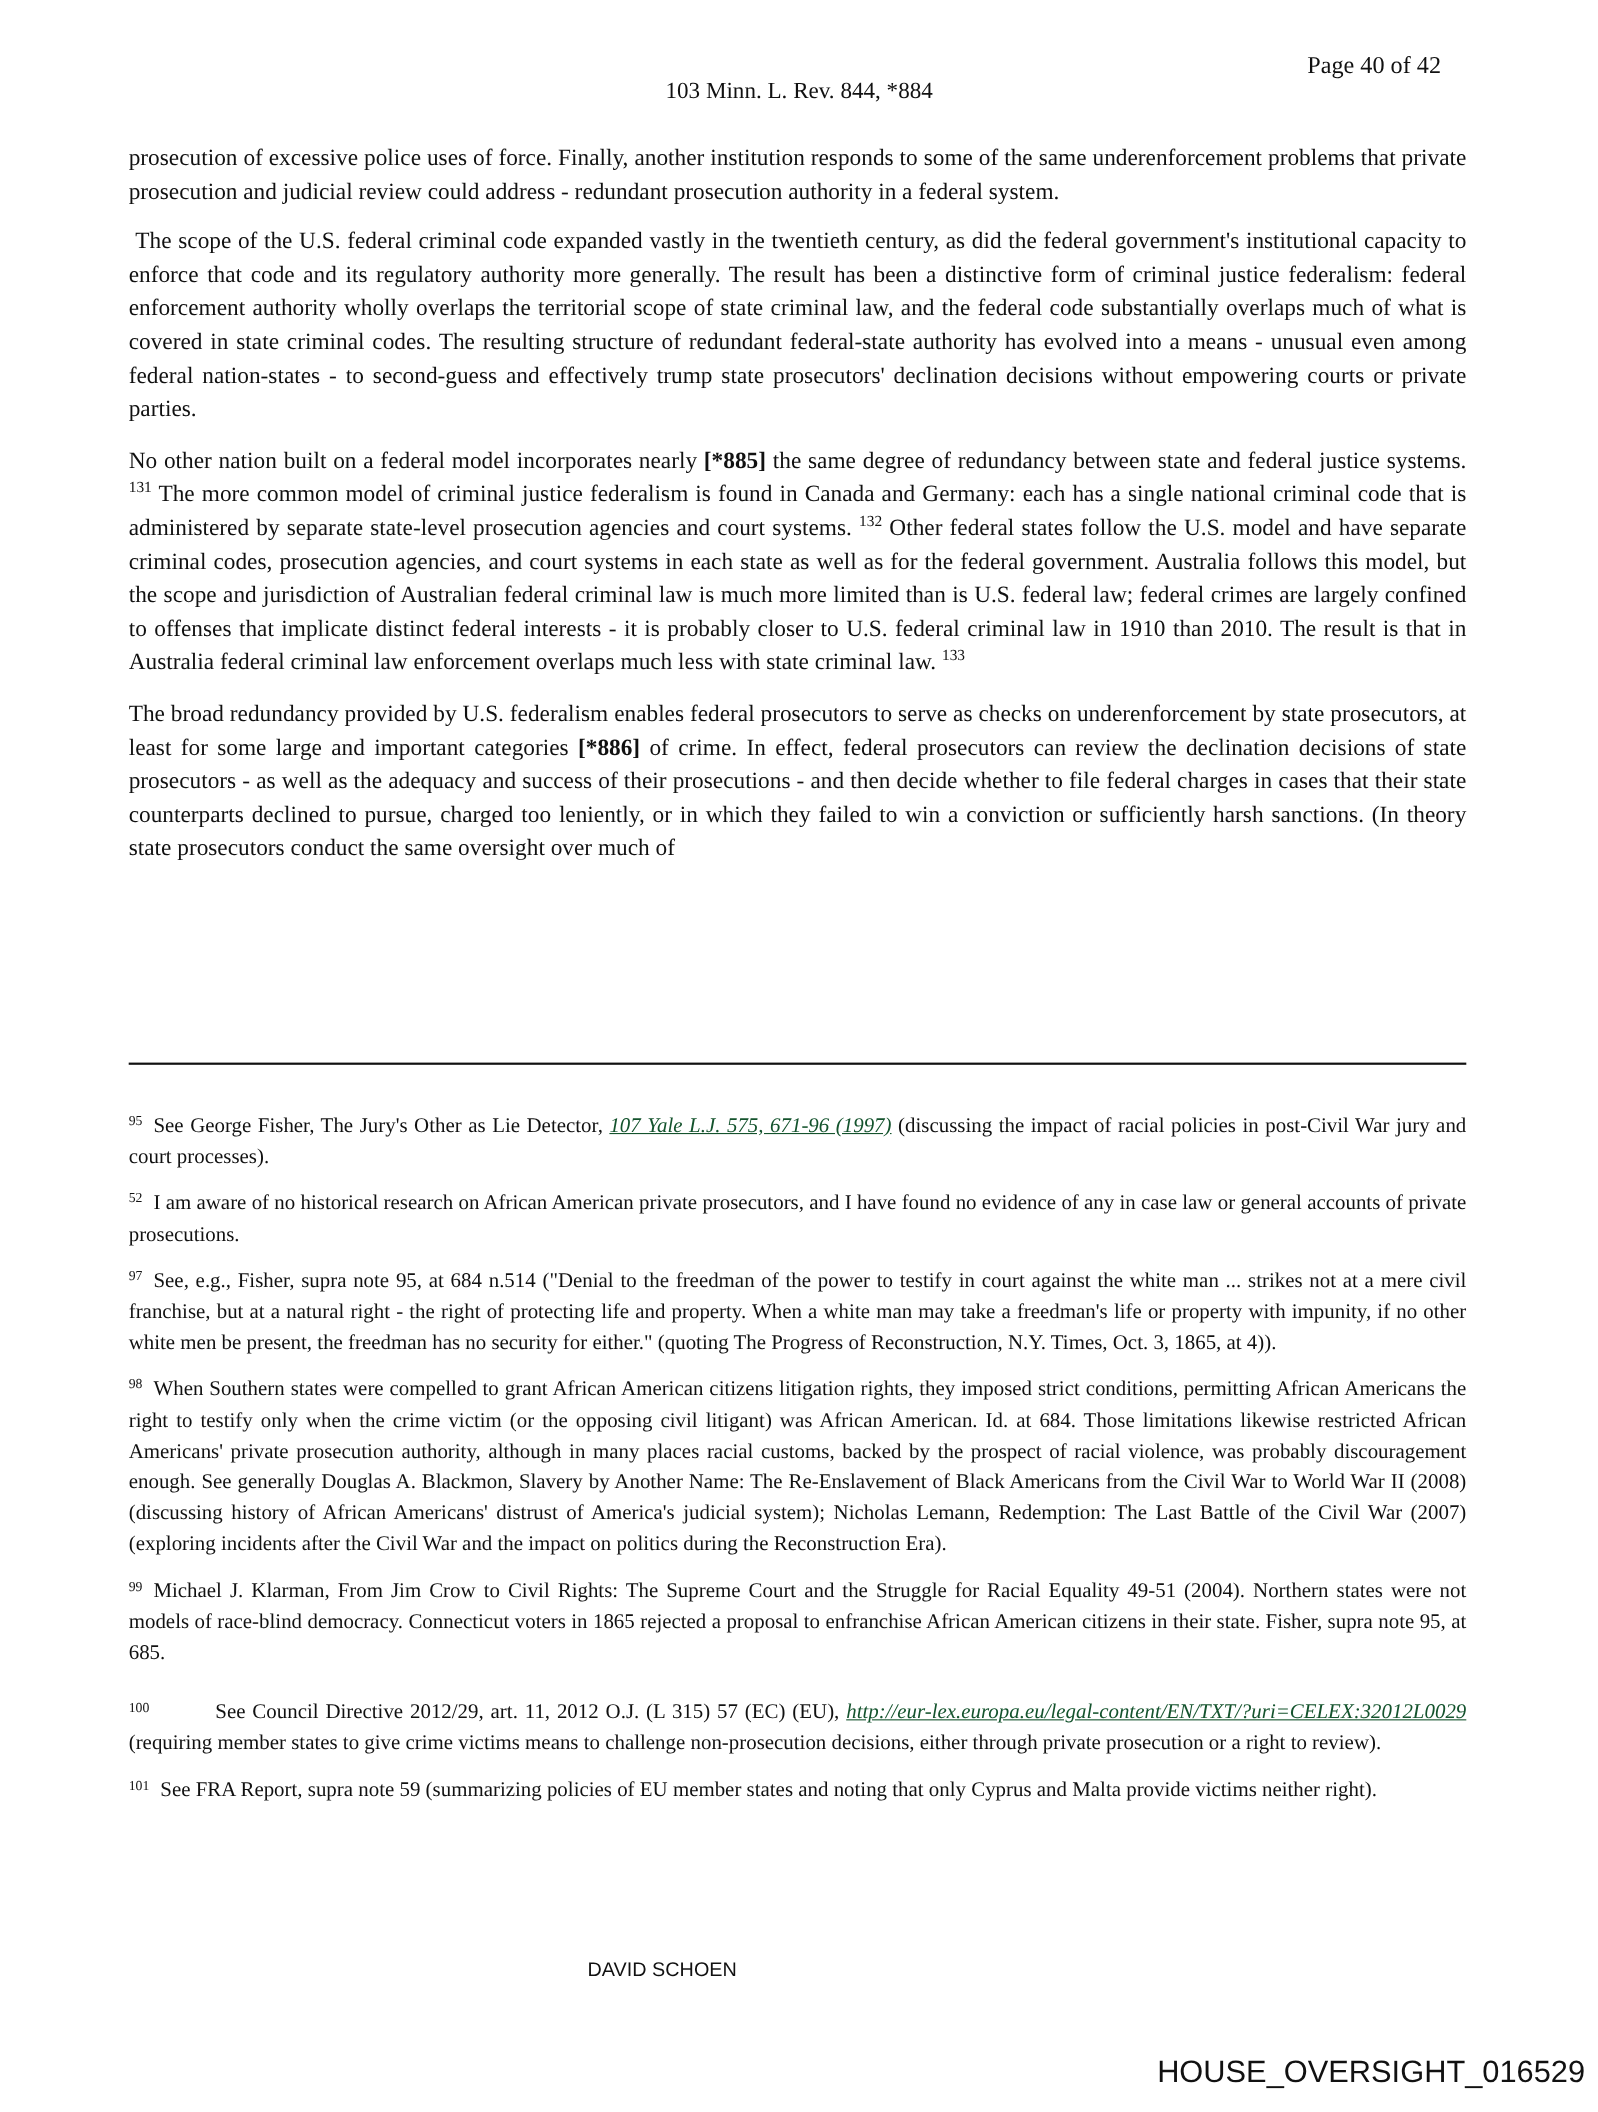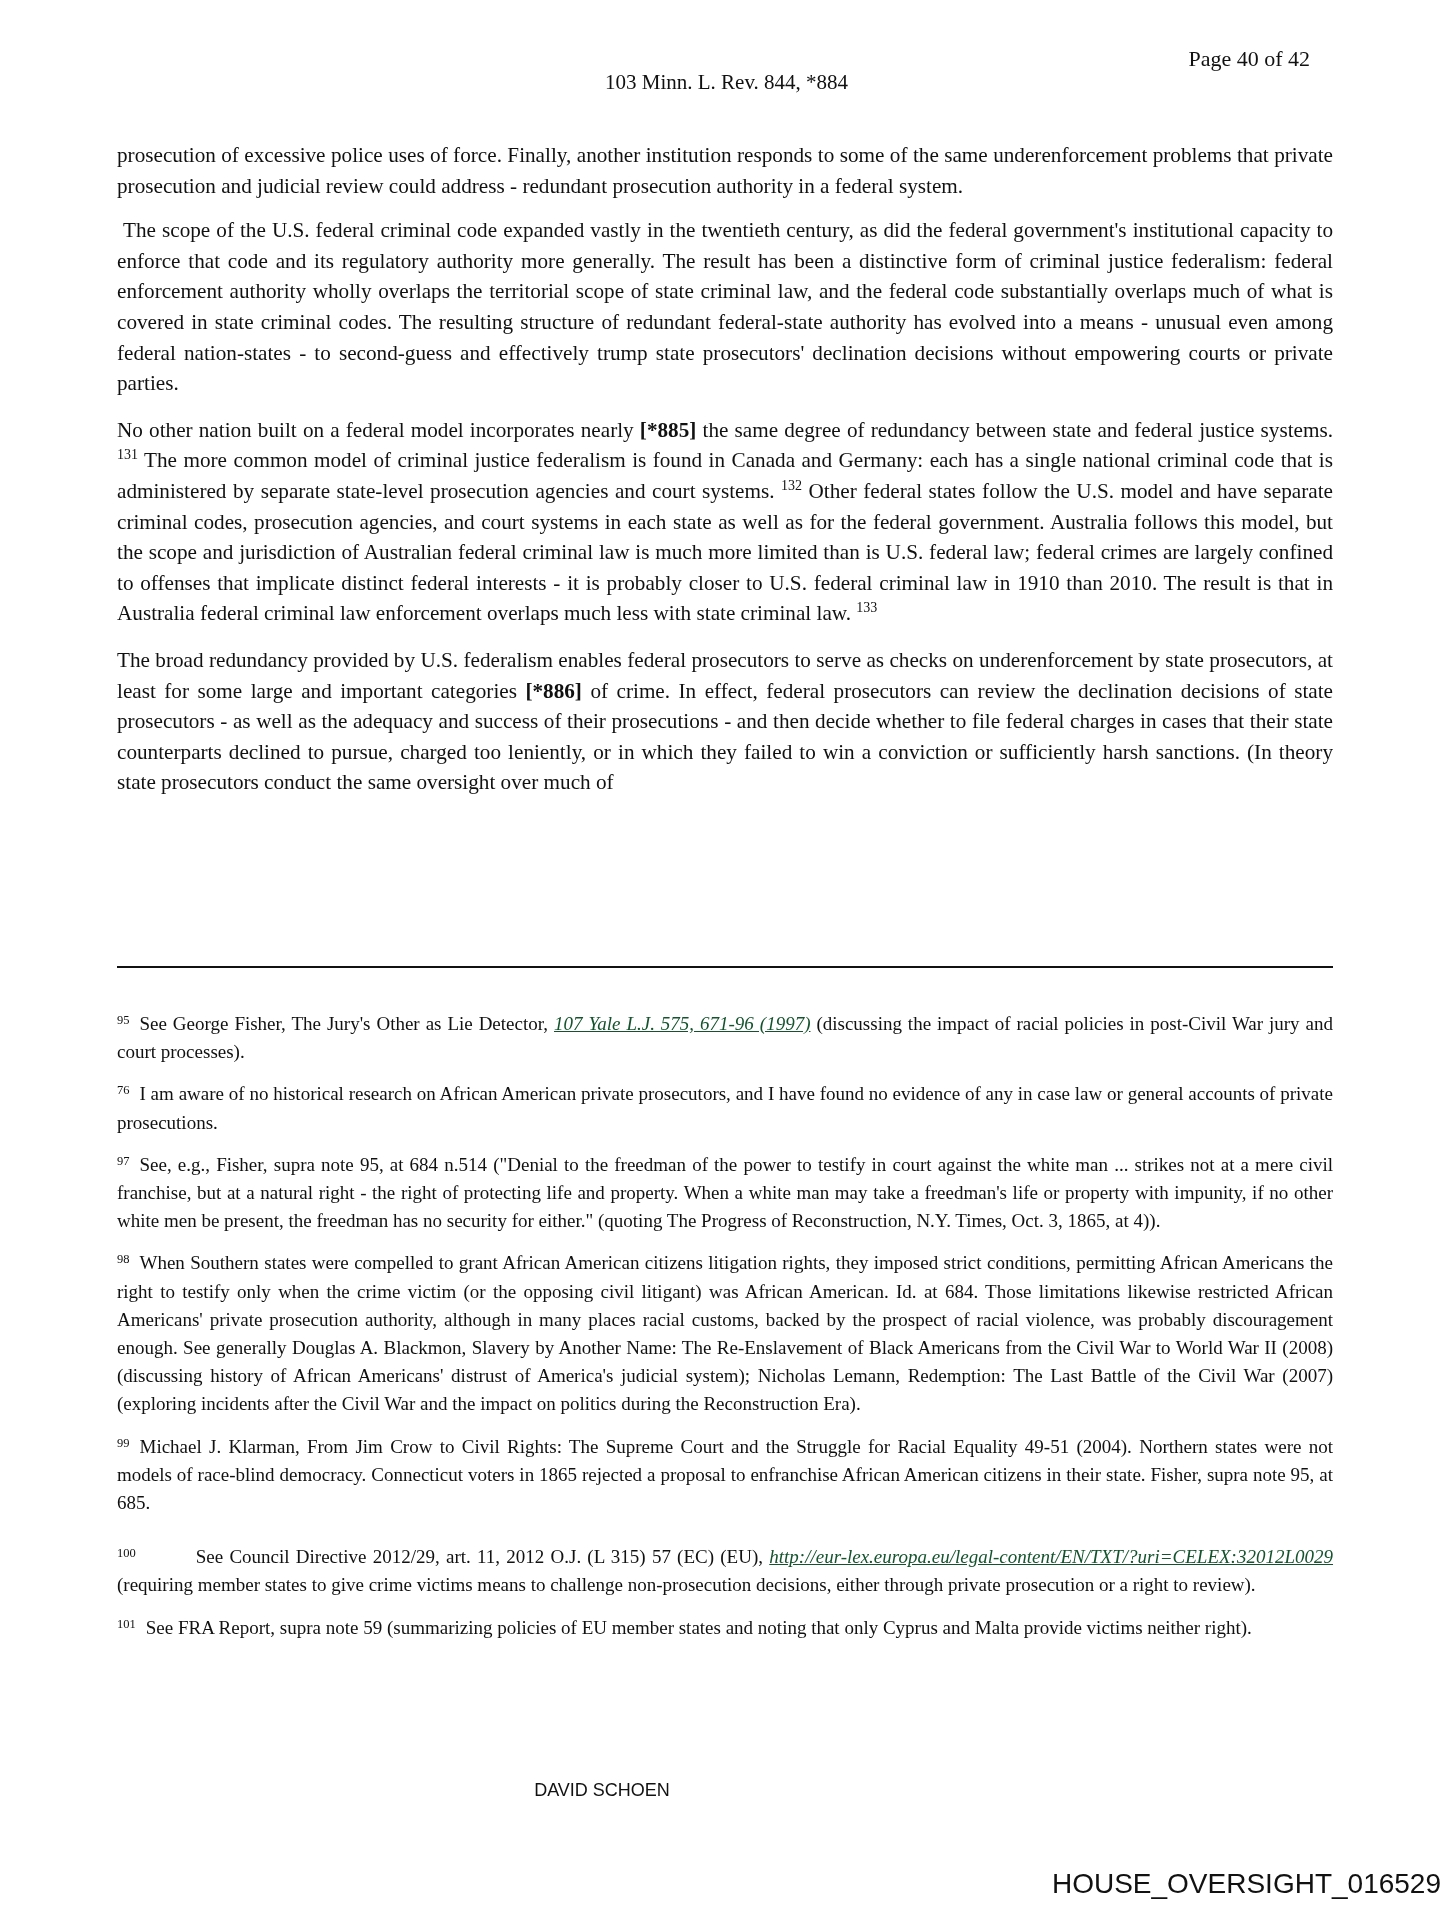--- a/index.html
+++ b/index.html
@@ -9,21 +9,21 @@
     }
     .page-num {
       position: absolute; top: 46px; left: 1170px; width: 140px;
       font-size: 22px; text-align: right;
     }
     .citation {
       position: absolute; top: 70px; left: 0; width: 1453px; text-align: center;
       font-size: 21px;
     }
     .content {
-      position: absolute; left: 117px; top: 140px; width: 1216px;
+      position: absolute; left: 117px; top: 128px; width: 1216px;
     }
     .body-p {
       font-size: 21.2px; line-height: 30.6px; margin: 0 0 16px 0;
       text-align: justify; text-justify: inter-word;
     }
     .body-p.first { margin-bottom: 14px; }
     .section-heading {
       font-size: 21.2px; line-height: 30.6px; margin: 0 0 16px 0;
     }
     .pin { font-weight: bold; }
@@ -68,21 +68,21 @@
   <p class="body-p"><span>No other nation built on a federal model incorporates nearly </span><span class="pin">[*885]</span><span> the same degree of redundancy between state and federal justice systems. </span><sup class="fnref">131</sup><span> The more common model of criminal justice federalism is found in Canada and Germany: each has a single national criminal code that is administered by separate state-level prosecution agencies and court systems. </span><sup class="fnref">132</sup><span> Other federal states follow the U.S. model and have separate criminal codes, prosecution agencies, and court systems in each state as well as for the federal government. Australia follows this model, but the scope and jurisdiction of Australian federal criminal law is much more limited than is U.S. federal law; federal crimes are largely confined to offenses that implicate distinct federal interests - it is probably closer to U.S. federal criminal law in 1910 than 2010. The result is that in Australia federal criminal law enforcement overlaps much less with state criminal law. </span><sup class="fnref">133</sup></p>
 
   <p class="body-p"><span>The broad redundancy provided by U.S. federalism enables federal prosecutors to serve as checks on underenforcement by state prosecutors, at least for some large and important categories </span><span class="pin">[*886]</span><span> of crime. In effect, federal prosecutors can review the declination decisions of state prosecutors - as well as the adequacy and success of their prosecutions - and then decide whether to file federal charges in cases that their state counterparts declined to pursue, charged too leniently, or in which they failed to win a conviction or sufficiently harsh sanctions. (In theory state prosecutors conduct the same oversight over much of</span></p>
 </div>
 
 <div class="rule"></div>
 
 <div class="footnotes">
   <p class="fn"><span class="fn-num">95</span><span>See George Fisher, The Jury's Other as Lie Detector, </span><a class="cite-link">107 Yale L.J. 575, 671-96 (1997)</a><span> (discussing the impact of racial policies in post-Civil War jury and court processes).</span></p>
 
-  <p class="fn"><span class="fn-num">76</span><span>I am aware of no historical research on African American private prosecutors, and I have found no evidence of any in case law or general accounts of private prosecutions.</span></p>
+  <p class="fn"><span class="fn-num">52</span><span>I am aware of no historical research on African American private prosecutors, and I have found no evidence of any in case law or general accounts of private prosecutions.</span></p>
 
   <p class="fn"><span class="fn-num">97</span><span>See, e.g., Fisher, supra note 95, at 684 n.514 ("Denial to the freedman of the power to testify in court against the white man ... strikes not at a mere civil franchise, but at a natural right - the right of protecting life and property. When a white man may take a freedman's life or property with impunity, if no other white men be present, the freedman has no security for either." (quoting The Progress of Reconstruction, N.Y. Times, Oct. 3, 1865, at 4)).</span></p>
 
   <p class="fn"><span class="fn-num">98</span><span>When Southern states were compelled to grant African American citizens litigation rights, they imposed strict conditions, permitting African Americans the right to testify only when the crime victim (or the opposing civil litigant) was African American. Id. at 684. Those limitations likewise restricted African Americans' private prosecution authority, although in many places racial customs, backed by the prospect of racial violence, was probably discouragement enough. See generally Douglas A. Blackmon, Slavery by Another Name: The Re-Enslavement of Black Americans from the Civil War to World War II (2008) (discussing history of African Americans' distrust of America's judicial system); Nicholas Lemann, Redemption: The Last Battle of the Civil War (2007) (exploring incidents after the Civil War and the impact on politics during the Reconstruction Era).</span></p>
 
   <p class="fn"><span class="fn-num">99</span><span>Michael J. Klarman, From Jim Crow to Civil Rights: The Supreme Court and the Struggle for Racial Equality 49-51 (2004). Northern states were not models of race-blind democracy. Connecticut voters in 1865 rejected a proposal to enfranchise African American citizens in their state. Fisher, supra note 95, at 685.</span></p>
 
   <p class="fn gap"><span class="fn-num wide">100</span><span>See Council Directive 2012/29, art. 11, 2012 O.J. (L 315) 57 (EC) (EU), </span><a class="cite-link">http://eur-lex.europa.eu/legal-content/EN/TXT/?uri=CELEX:32012L0029</a><span> (requiring member states to give crime victims means to challenge non-prosecution decisions, either through private prosecution or a right to review).</span></p>
 
   <p class="fn"><span class="fn-num">101</span><span>See FRA Report, supra note 59 (summarizing policies of EU member states and noting that only Cyprus and Malta provide victims neither right).</span></p>

